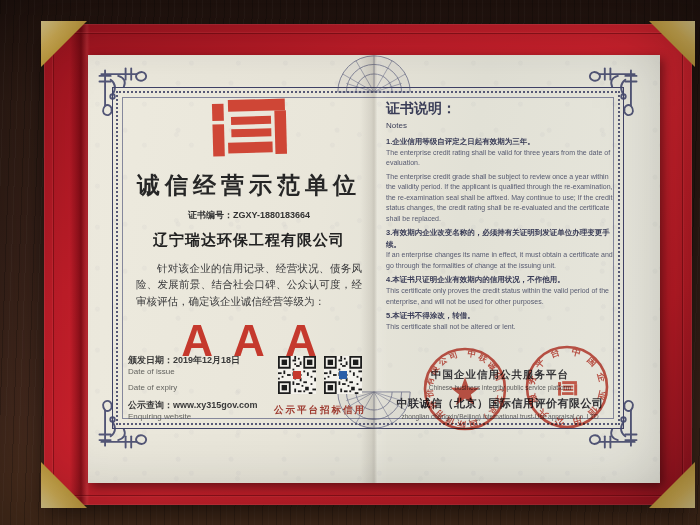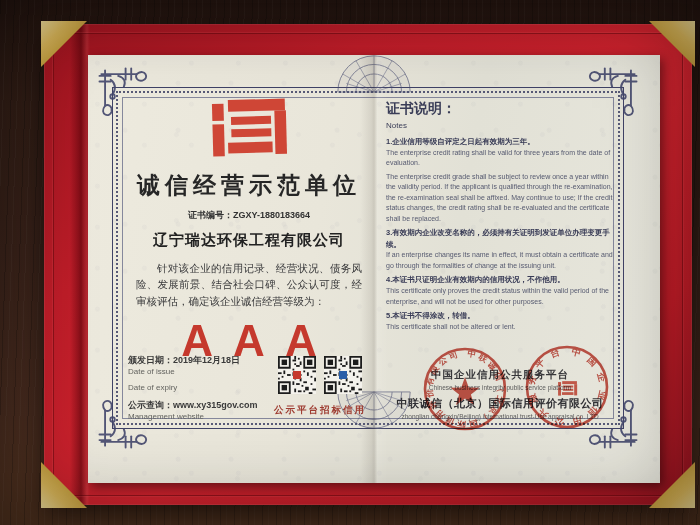--- a/index.html
+++ b/index.html
@@ -227,21 +227,21 @@
           <div>
             <div class="date-pair">
               <div class="date-zh">颁发日期：2019年12月18日</div>
               <div class="date-en">Date of issue</div>
             </div>
             <div class="date-pair">
               <div class="date-en">Date of expiry</div>
             </div>
             <div class="date-pair">
               <div class="date-zh">公示查询：www.xy315gov.com</div>
-              <div class="date-en">Management website</div>
+              <div class="date-en">Enquiring website</div>
             </div>
           </div>
           <div class="qr-wrap">
             <div class="qr-item">
               <svg width="38" height="38">
                   <use href="#qrsym"></use>
                   <rect x="15" y="15" width="8" height="8" fill="#c5392d"></rect>
                 </svg>
               <div class="qr-label">公示平台</div>
             </div>

